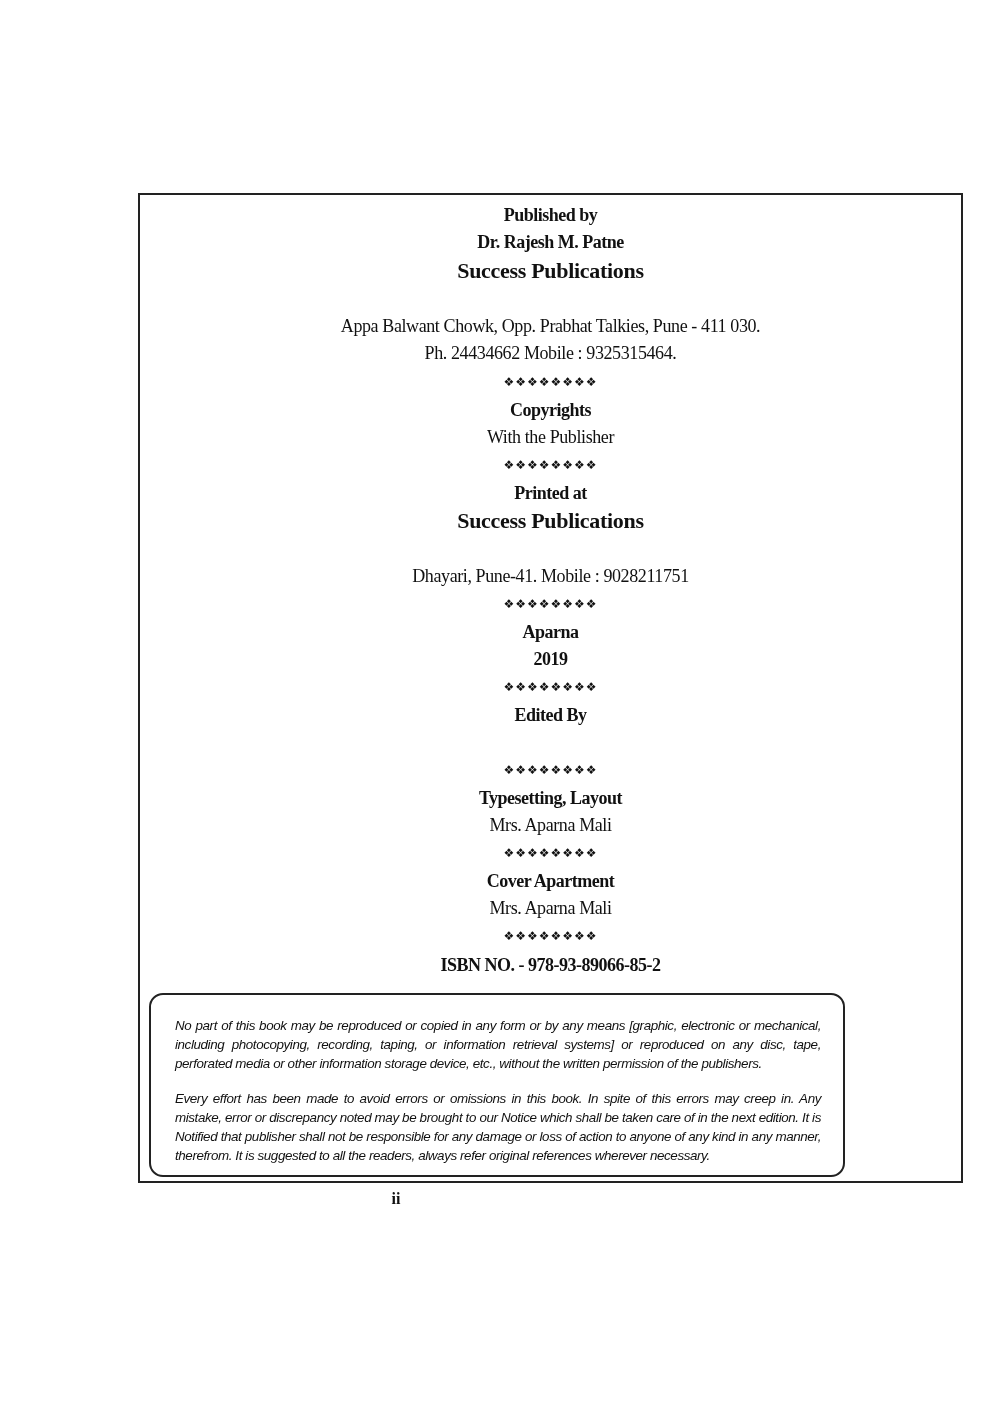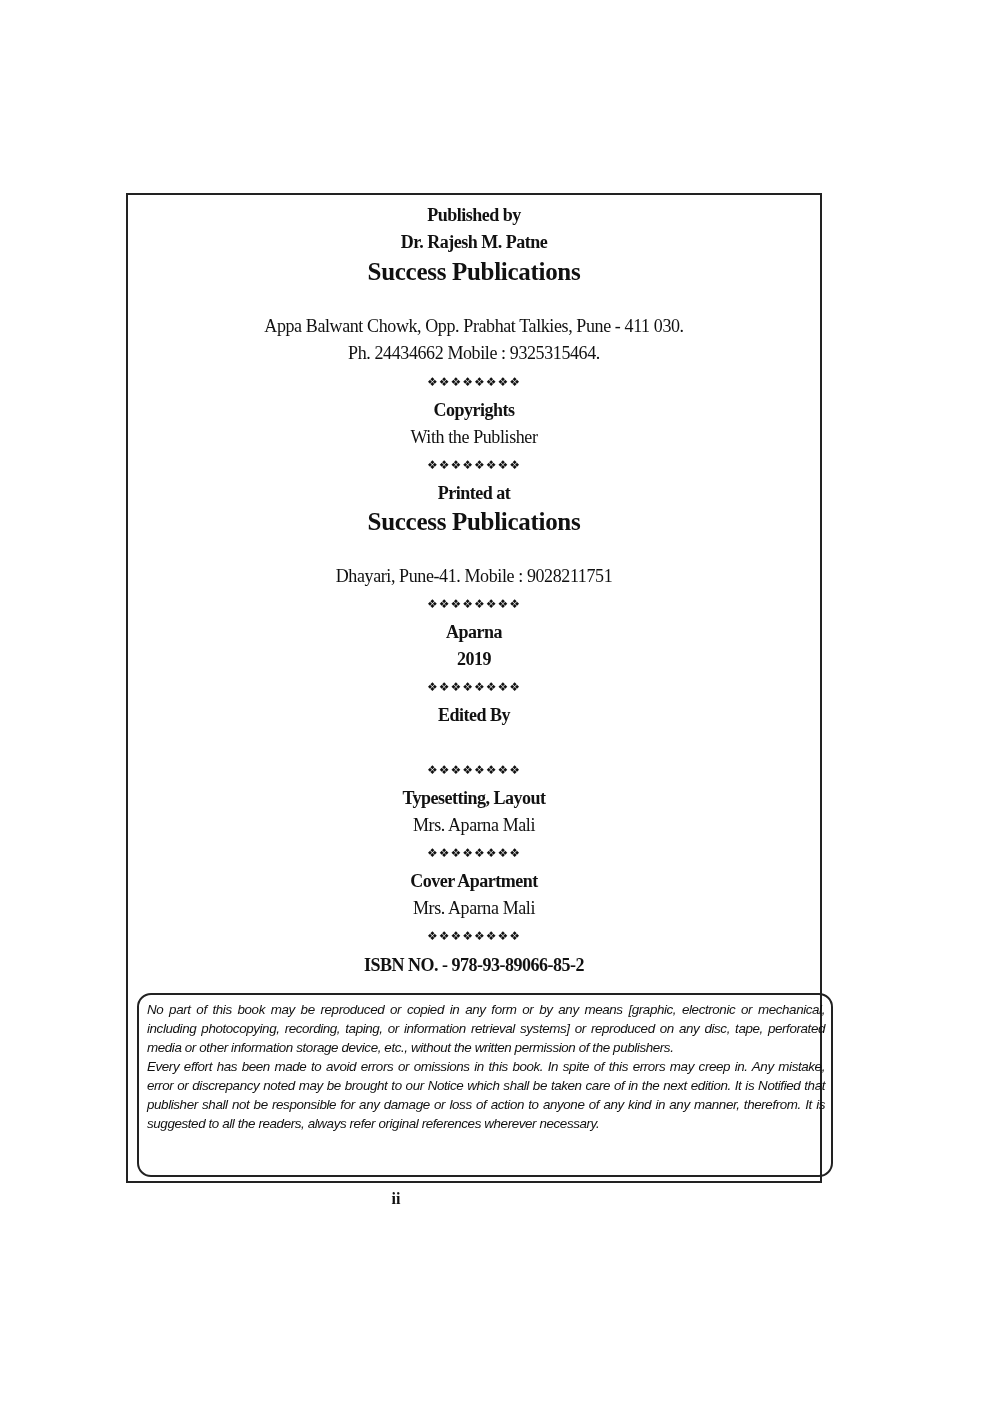--- a/index.html
+++ b/index.html
@@ -1,25 +1,25 @@
 <!DOCTYPE html>
 <html><head>
 <meta charset="utf-8">
 <style>
   html, body { margin: 0; padding: 0; background: #ffffff; }
   body { width: 992px; height: 1403px; position: relative; font-family: "Liberation Serif", serif; color: #111; }
-  .frame { position: absolute; left: 126px; top: 193px; width: 696px; height: 990px; border: 2px solid #222; box-sizing: border-box; padding-left: 16px; }
+  .frame { position: absolute; left: 138px; top: 193px; width: 825px; height: 990px; border: 2px solid #222; box-sizing: border-box; padding-left: 16px; }
   .line { position: absolute; left: 0; right: 0; text-align: center; white-space: nowrap; }
   .b { font-weight: bold; font-size: 18px; letter-spacing: -0.5px; }
-  .big { font-weight: bold; font-size: 25px; letter-spacing: -0.3px; }
+  .big { font-weight: bold; font-size: 22px; letter-spacing: -0.3px; }
   .n { font-size: 18px; letter-spacing: -0.4px; }
   .div { font-size: 12px; letter-spacing: 1px; font-family: "DejaVu Sans", sans-serif; }
   .notice { position: absolute; left: 9px; top: 798px; width: 696px; height: 184px; border: 2px solid #222; border-radius: 14px; box-sizing: border-box; padding: 5px 6px 0 8px;
             font-family: "Liberation Sans", sans-serif; font-style: italic; font-size: 13.4px; line-height: 19px; text-align: justify; letter-spacing: -0.4px; }
-  .notice p { margin: 0; }
+  .notice p { margin: 16px; }
   .pageno { position: absolute; left: 0; width: 792px; top: 1190px; text-align: center; font-weight: bold; font-size: 16px; }
 </style>
 </head>
 <body>
 
 <div class="frame">
   <div class="line b" style="top:10px">Published by</div>
   <div class="line b" style="top:37px">Dr. Rajesh M. Patne</div>
   <div class="line big" style="top:63px">Success  Publications</div>
   <div class="line n" style="top:121px">Appa Balwant Chowk, Opp. Prabhat Talkies, Pune - 411 030.</div>

